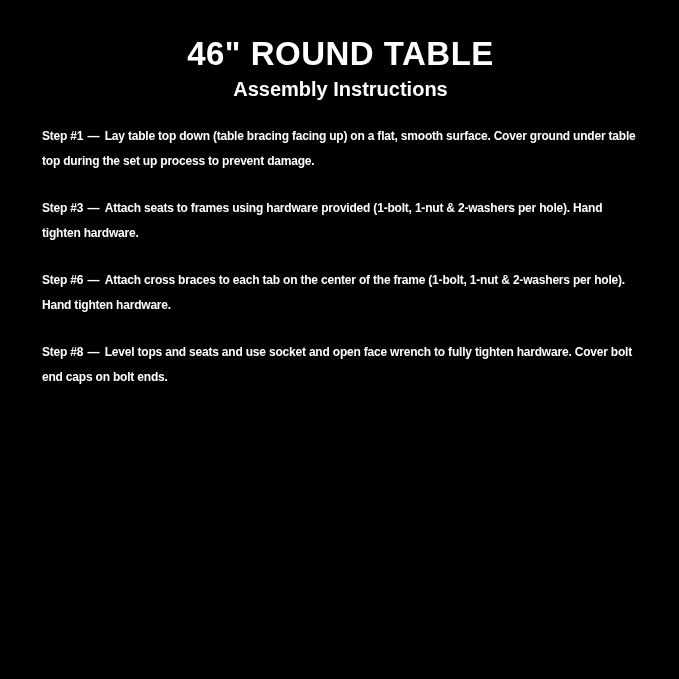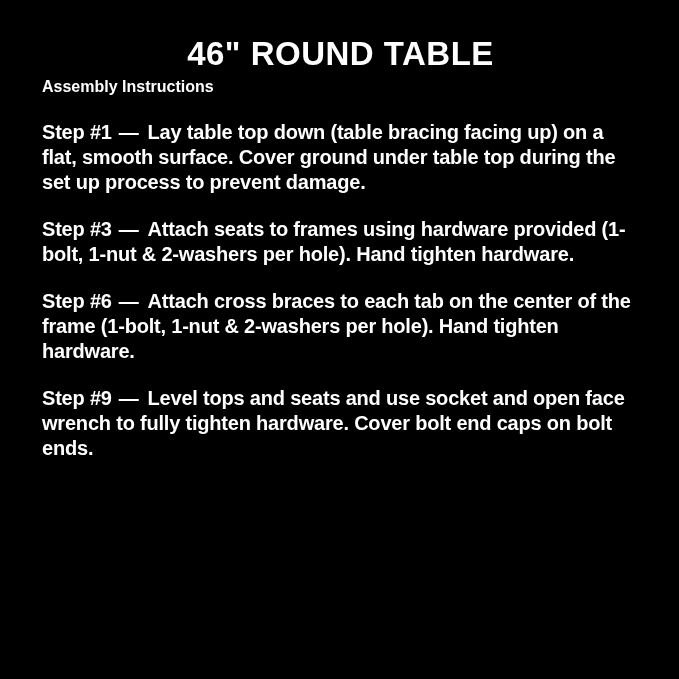--- a/index.html
+++ b/index.html
@@ -20,29 +20,30 @@
     padding: 36px 40px 0 42px;
   }
   .title {
     text-align: center;
     font-size: 33px;
     line-height: 1.1;
     letter-spacing: 0.5px;
     margin: 0 0 6px 0;
   }
   .subtitle {
-    font-size: 16px;
+    text-align: center;
+    font-size: 20px;
     line-height: 1.1;
     margin: 0 0 24px 0;
   }
   .steps {
     max-width: 600px;
   }
   .step {
-    font-size: 20px;
+    font-size: 12px;
     line-height: 25px;
     letter-spacing: -0.2px;
     margin: 0 0 22px 0;
   }
   .step-dash {
     display: inline-block;
     margin: 0 0.45em 0 0.35em;
   }
 </style>
 </head>
@@ -54,15 +55,15 @@
 
   <div class="steps">
     <p class="step"><span>Step #1</span><span class="step-dash">—</span><span>Lay table top down (table bracing facing up) on a flat, smooth surface. Cover ground under table top during the set up process to prevent damage.</span></p>
 
 
     <p class="step"><span>Step #3</span><span class="step-dash">—</span><span>Attach seats to frames using hardware provided (1-bolt, 1-nut &amp; 2-washers per hole). Hand tighten hardware.</span></p>
 
     <p class="step"><span>Step #6</span><span class="step-dash">—</span><span>Attach cross braces to each tab on the center of the frame (1-bolt, 1-nut &amp; 2-washers per hole). Hand tighten hardware.</span></p>
 
 
-    <p class="step"><span>Step #9</span><span class="step-dash">—</span><span>Level tops and seats and use socket and open face wrench to fully tighten hardware. Cover bolt end caps on bolt ends.</span></p>
+    <p class="step"><span>Step #8</span><span class="step-dash">—</span><span>Level tops and seats and use socket and open face wrench to fully tighten hardware. Cover bolt end caps on bolt ends.</span></p>
   </div>
 </div>
 
 </body></html>

